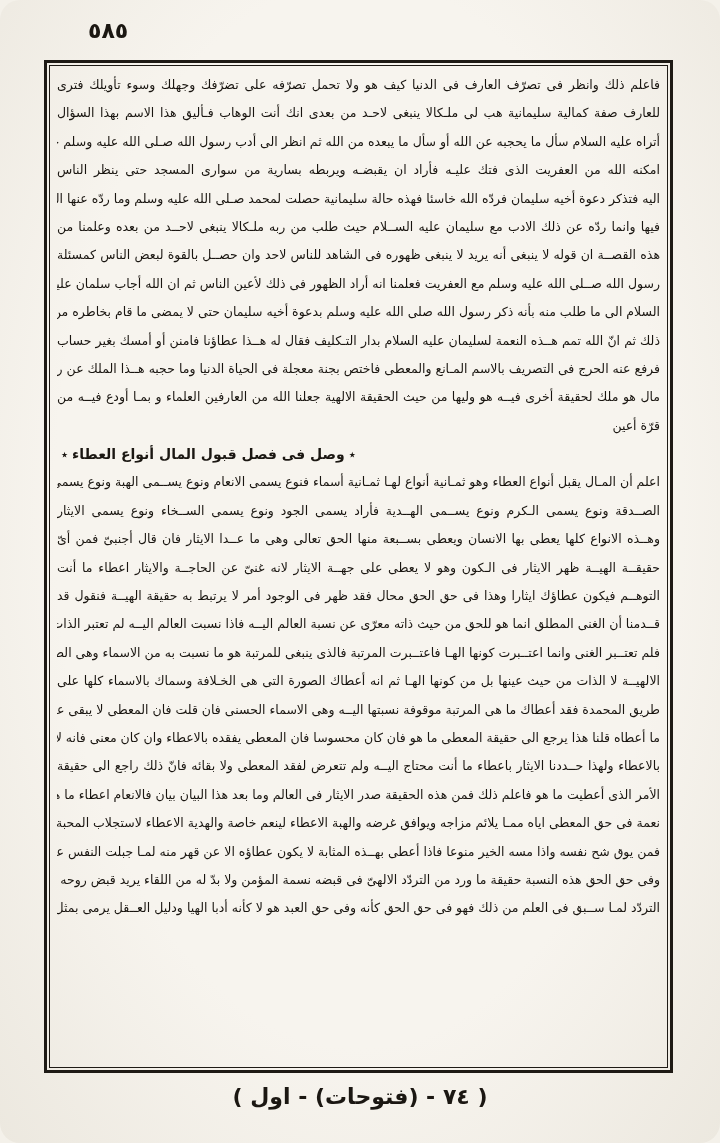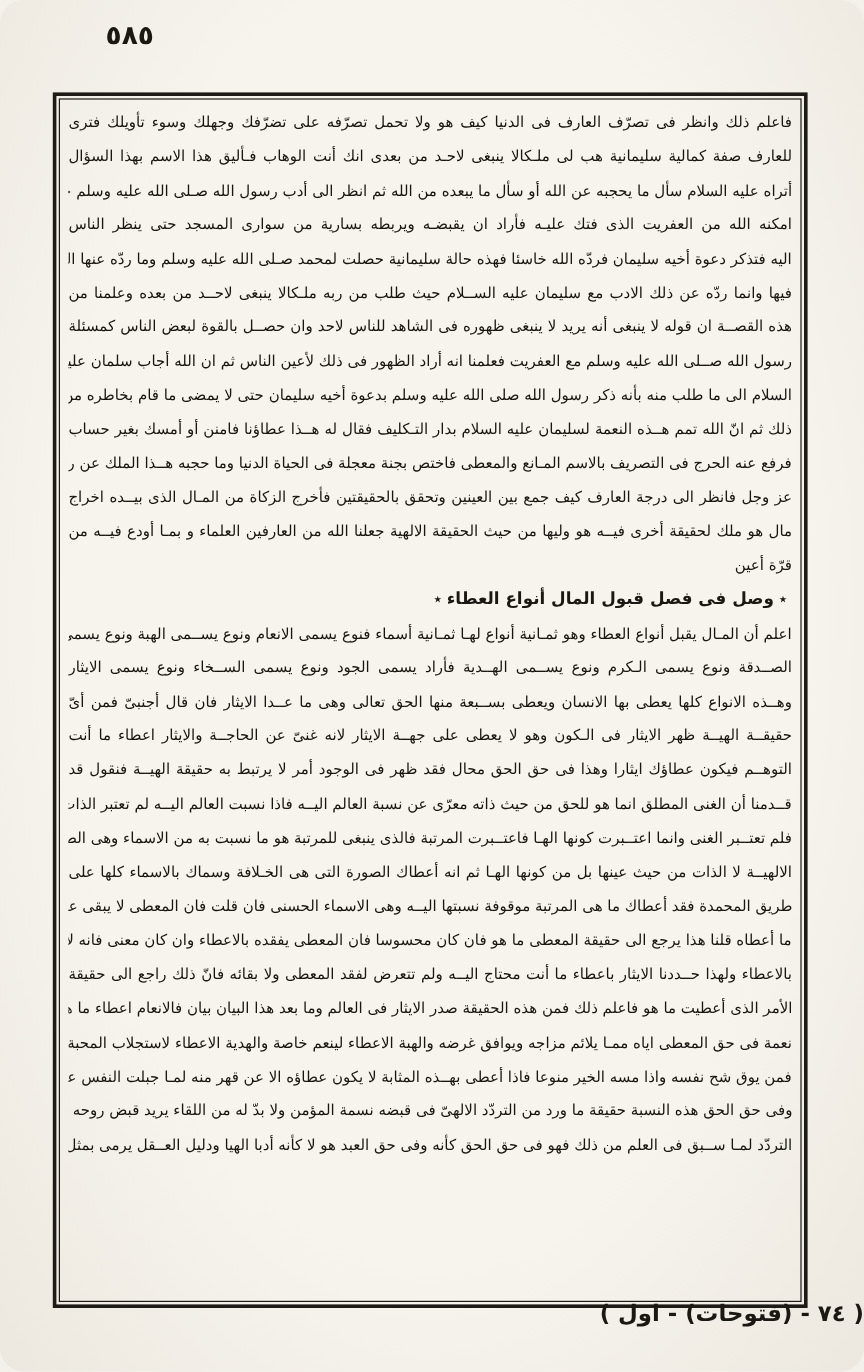--- a/index.html
+++ b/index.html
@@ -14,21 +14,21 @@
   .sheet { position: absolute; inset: 0; background:
     radial-gradient(ellipse at 50% 45%, #f7f4ee 60%, #ece8df 100%); border-radius: 20px; }
 
   .page-number {
     position: absolute; top: 18px; left: 88px;
     font-size: 22px; font-weight: bold; letter-spacing: 2px;
     direction: rtl;
   }
 
   .frame {
-    position: absolute; left: 44px; top: 77px;
+    position: absolute; left: 44px; top: 60px;
     width: 629px; height: 1013px;
     border: 3px solid #1e1a15;
     box-sizing: border-box;
     background: transparent;
   }
   .frame-inner {
     position: absolute; inset: 2px;
     border: 1px solid #1e1a15;
     padding: 5px 7px 0 7px;
     box-sizing: border-box;
@@ -42,33 +42,33 @@
     white-space: nowrap;
     text-align: justify;
     text-align-last: justify;
     overflow: hidden;
     color: #191510;
   }
   .line.short { text-align-last: right; }
 
   .heading-row {
     height: 28.4px; line-height: 28.4px;
-    text-align: right;
+    text-align: left;
     font-weight: bold;
     font-size: 14px;
     direction: rtl;
     white-space: nowrap;
   }
   .orn { font-size: 13px; padding: 0 4px; font-weight: bold; }
 
   .footer {
     position: absolute; top: 1084px; left: 0; width: 720px;
-    text-align: right;
+    text-align: center;
     direction: rtl;
-    font-size: 19px; font-weight: bold;
+    font-size: 22px; font-weight: bold;
     letter-spacing: 1px;
   }
 </style>
 </head>
 <body>
 
 <div class="sheet">
 
   <div class="page-number">٥٨٥</div>
 
@@ -80,21 +80,20 @@
           <div class="line">للعارف صفة كمالية سليمانية هب لى ملـكالا ينبغى لاحـد من بعدى انك أنت الوهاب فـأليق هذا الاسم بهذا السؤال</div>
           <div class="line">أتراه عليه السلام سأل ما يحجبه عن الله أو سأل ما يبعده من الله ثم انظر الى أدب رسول الله صـلى الله عليه وسلم حين</div>
           <div class="line">امكنه الله من العفريت الذى فتك عليـه فأراد ان يقبضـه ويربطه بسارية من سوارى المسجد حتى ينظر الناس</div>
           <div class="line">اليه فتذكر دعوة أخيه سليمان فردّه الله خاسئا فهذه حالة سليمانية حصلت لمحمد صـلى الله عليه وسلم وما ردّه عنها الزهد</div>
           <div class="line">فيها وانما ردّه عن ذلك الادب مع سليمان عليه الســلام حيث طلب من ربه ملـكالا ينبغى لاحــد من بعده وعلمنا من</div>
           <div class="line">هذه القصــة ان قوله لا ينبغى أنه يريد لا ينبغى ظهوره فى الشاهد للناس لاحد وان حصــل بالقوة لبعض الناس كمسئلة</div>
           <div class="line">رسول الله صــلى الله عليه وسلم مع العفريت فعلمنا انه أراد الظهور فى ذلك لأعين الناس ثم ان الله أجاب سلمان عليه</div>
           <div class="line">السلام الى ما طلب منه بأنه ذكر رسول الله صلى الله عليه وسلم بدعوة أخيه سليمان حتى لا يمضى ما قام بخاطره من اظهار</div>
           <div class="line">ذلك ثم انّ الله تمم هــذه النعمة لسليمان عليه السلام بدار التـكليف فقال له هــذا عطاؤنا فامنن أو أمسك بغير حساب</div>
           <div class="line">فرفع عنه الحرج فى التصريف بالاسم المـانع والمعطى فاختص بجنة معجلة فى الحياة الدنيا وما حجبه هــذا الملك عن ربه</div>
-          <div class="line">عز وجل فانظر الى درجة العارف كيف جمع بين العينين وتحقق بالحقيقتين فأخرج الزكاة من المـال الذى بيــده اخراج</div>
           <div class="line">مال هو ملك لحقيقة أخرى فيــه هو وليها من حيث الحقيقة الالهية جعلنا الله من العارفين العلماء و بمـا أودع فيــه من</div>
           <div class="line short">قرّة أعين</div>
         </div>
 
       <div class="heading-row">
         <span class="orn">٭</span><span>وصل فى فصل قبول المال أنواع العطاء</span><span class="orn">٭</span>
       </div>
 
       <div class="textblock">
           <div class="line">اعلم أن المـال يقبل أنواع العطاء وهو ثمـانية أنواع لهـا ثمـانية أسماء فنوع يسمى الانعام ونوع يســمى الهبة ونوع يسمى</div>

